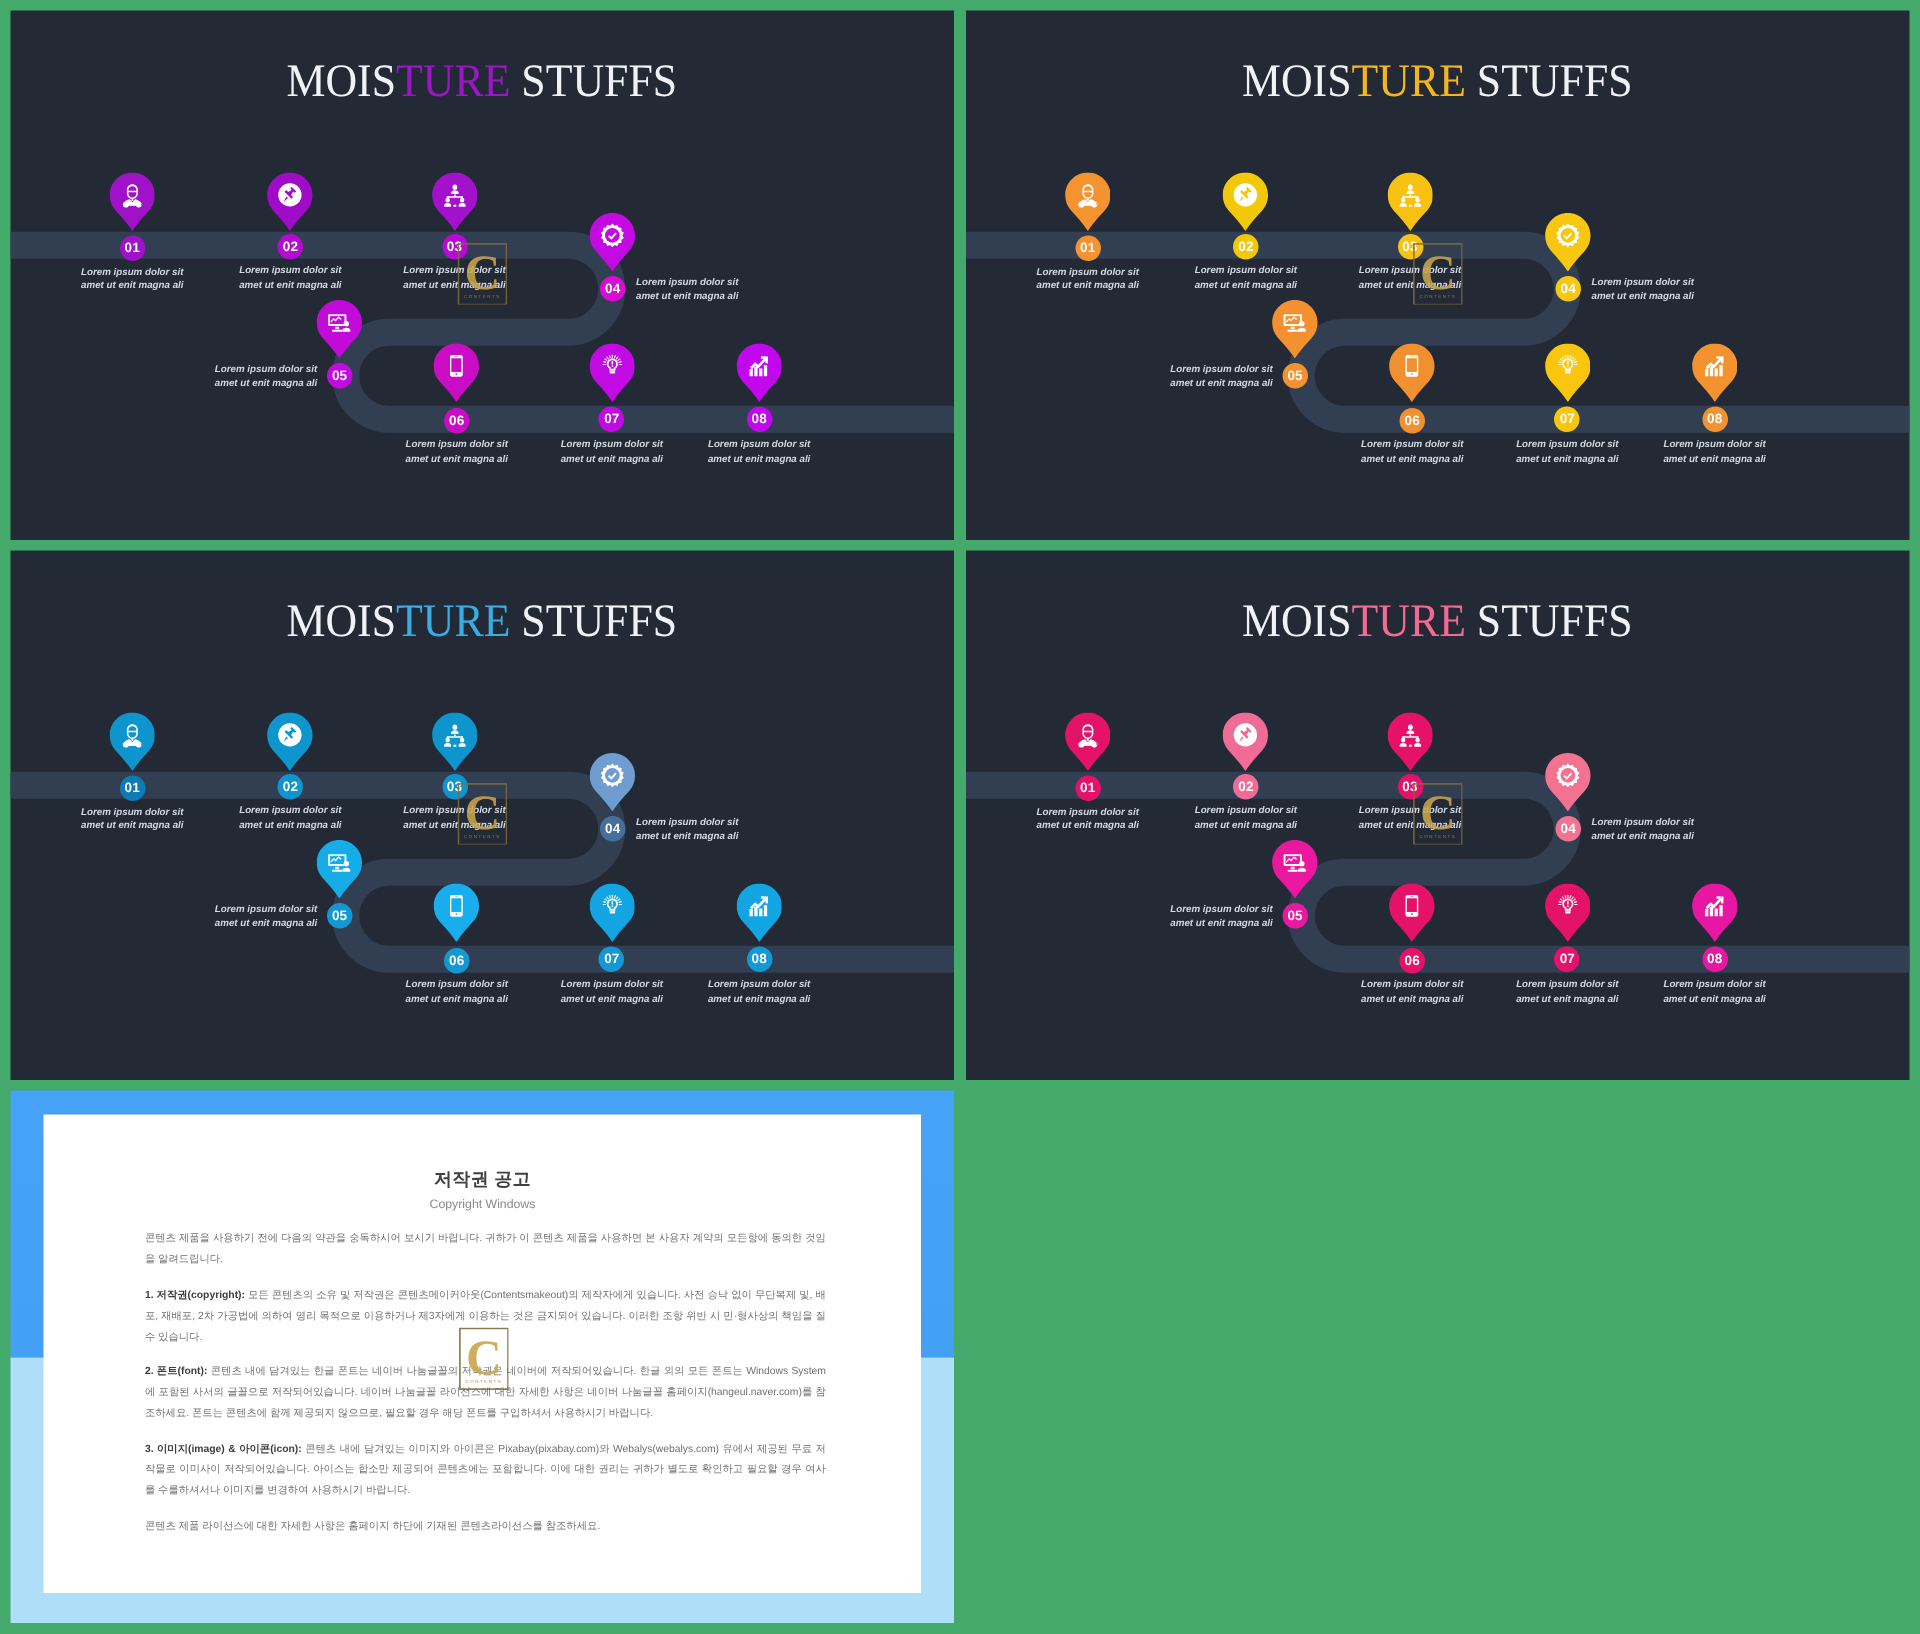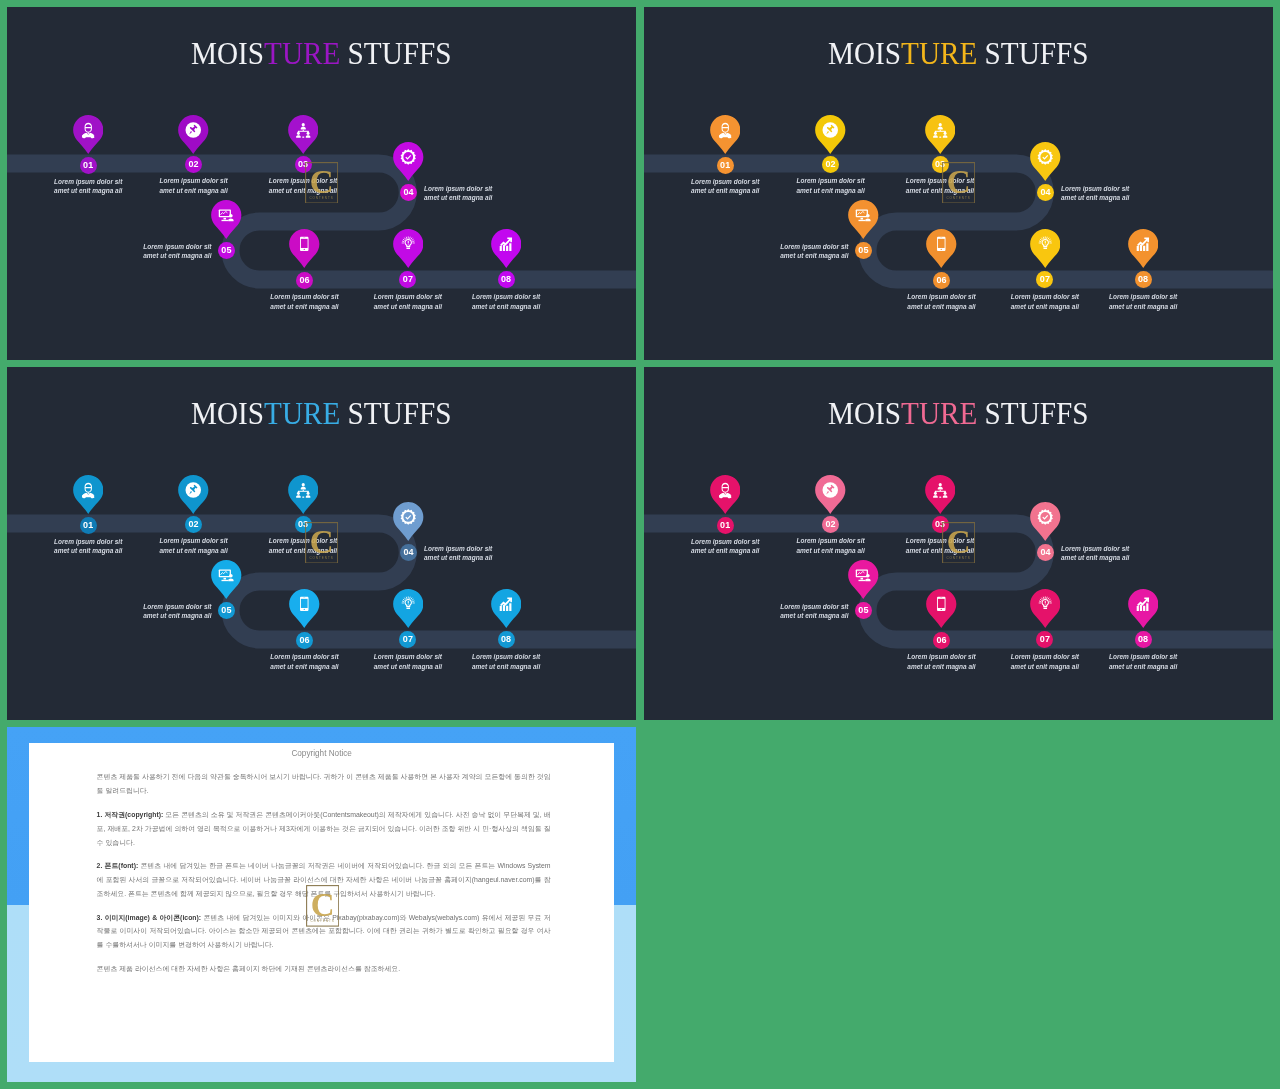--- a/index.html
+++ b/index.html
@@ -639,21 +639,22 @@
 <div class="cap c" style="left:439.1px;width:120px;top:285px"><span>Lorem ipsum dolor sit</span><br><span>amet ut enit magna ali</span></div>
 <div class="wm">
 <svg viewBox="0 0 333 417" width="33.3" height="41.7">
  <rect x="6" y="6" width="321" height="405" fill="none" stroke="#7f6c3d" stroke-width="11"></rect>
  <text x="166" y="310" text-anchor="middle" font-family="Liberation Serif,serif" font-size="330" font-weight="700" fill="#c9a64e">C</text>
  <text x="166" y="370" text-anchor="middle" font-family="Liberation Sans,sans-serif" font-size="30" letter-spacing="10" fill="#9a8549">CONTENTS</text>
 </svg></div>
 </div>
 <div class="slide s5">
 <div class="paper">
-  <div class="doc-sub">Copyright Notice</div>
+  <div class="doc-title">저작권 공고</div>
+  <div class="doc-sub">Copyright Windows</div>
   <div class="doc-body">
     <p>콘텐츠 제품을 사용하기 전에 다음의 약관을 숭독하시어 보시기 바랍니다. 귀하가 이 콘텐츠 제품을 사용하면 본 사용자 계약의 모든항에 동의한 것임을 알려드립니다.</p>
     <p><b>1. 저작권(copyright):</b><span> 모든 콘텐츠의 소유 및 저작권은 콘텐츠메이커아웃(Contentsmakeout)의 제작자에게 있습니다. 사전 승낙 없이 무단복제 및, 배포, 재배포, 2차 가공법에 의하여 영리 목적으로 이용하거나 제3자에게 이용하는 것은 금지되어 있습니다. 이러한 조항 위반 시 민·형사상의 책임을 질 수 있습니다.</span></p>
 <p><b>2. 폰트(font):</b><span> 콘텐츠 내에 담겨있는 한글 폰트는 네이버 나눔글꼴의 저작권은 네이버에 저작되어있습니다. 한글 외의 모든 폰트는 Windows System에 포함된 사서의 글꼴으로 저작되어있습니다. 네이버 나눔글꼴 라이선스에 대한 자세한 사항은 네이버 나눔글꼴 홈페이지(hangeul.naver.com)를 참조하세요. 폰트는 콘텐츠에 함께 제공되지 않으므로, 필요할 경우 해당 폰트를 구입하셔서 사용하시기 바랍니다.</span></p>
 <p><b>3. 이미지(image) &amp; 아이콘(icon):</b><span> 콘텐츠 내에 담겨있는 이미지와 아이콘은 Pixabay(pixabay.com)와 Webalys(webalys.com) 유에서 제공된 무료 저작물로 이미사이 저작되어있습니다. 아이스는 합소만 제공되어 콘텐츠에는 포함합니다. 이에 대한 권리는 귀하가 별도로 확인하고 필요할 경우 여사를 수를하셔서나 이미지를 변경하여 사용하시기 바랍니다.</span></p>
     <p>콘텐츠 제품 라이선스에 대한 자세한 사항은 홈페이지 하단에 기재된 콘텐츠라이선스를 참조하세요.</p>
   </div>
 </div>
 <div class="wm2">
 <svg viewBox="0 0 333 417" width="33.3" height="41.7">

